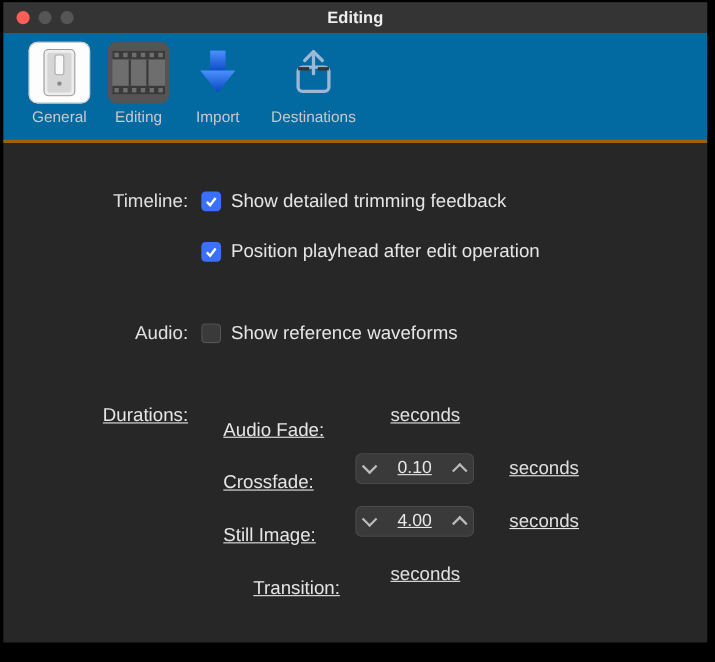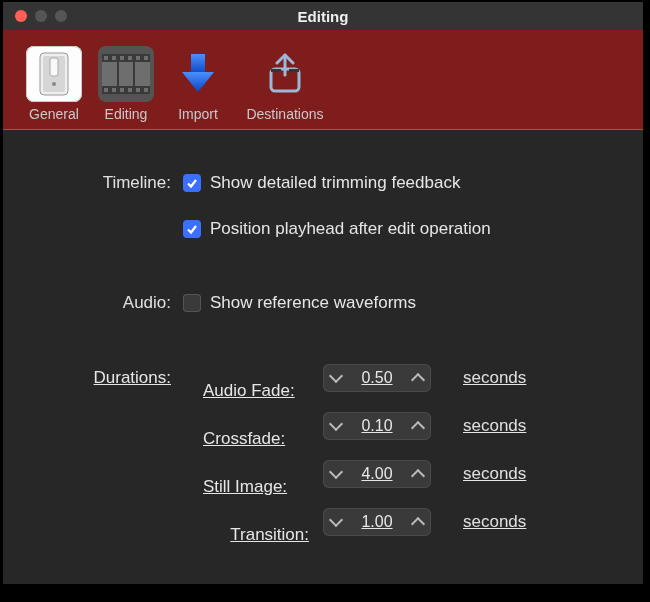--- a/index.html
+++ b/index.html
@@ -46,27 +46,27 @@
   .red { background: #ff5f57; }
   .gray { background: #555; }
   .title {
     font-size: 15px;
     font-weight: 600;
     color: #eee;
   }
 
   
   .toolbar {
-    background: #7f1d1d;
+    background: #0369a1;
     height: 100px;
     display: flex;
-    align-items: center;
+    align-items: flex-start;
     gap: 2px;
     padding: 4px 10px 0 16px;
-    border-bottom: 1px solid #a16207;
+    border-bottom: 3px solid #a16207;
   }
   .tbitem {
     width: 75px;
     display: flex;
     flex-direction: column;
     align-items: center;
     gap: 4px;
     padding-top: 4px;
     border-radius: 8px;
   }
@@ -305,29 +305,20 @@
         <div>Show reference waveforms</div>
       </div>
     </div>
 
     <div class="spacer"></div>
 
     <div>
       <div class="dur-row">
         <div class="durations-label">Durations:</div>
         <div class="dur-name" style="width:auto;flex:0 0 140px;text-align:left;padding-left:20px;">Audio Fade:</div>
-        <div class="stepper">
-          <div class="step-btn">
-              <span class="chev down"></span>
-            </div>
-          <div class="step-val">0.50</div>
-          <div class="step-btn">
-              <span class="chev up"></span>
-            </div>
-        </div>
         <div class="unit">seconds</div>
       </div>
 
       <div class="dur-row">
         <div class="durations-label"></div>
         <div class="dur-name" style="width:auto;flex:0 0 140px;text-align:left;padding-left:20px;">Crossfade:</div>
         <div class="stepper">
           <div class="step-btn">
               <span class="chev down"></span>
             </div>
@@ -350,27 +341,18 @@
           <div class="step-btn">
               <span class="chev up"></span>
             </div>
         </div>
         <div class="unit">seconds</div>
       </div>
 
       <div class="dur-row">
         <div class="durations-label"></div>
         <div class="dur-name" style="width:auto;flex:0 0 140px;text-align:right;padding-left:20px;">Transition:</div>
-        <div class="stepper">
-          <div class="step-btn">
-              <span class="chev down"></span>
-            </div>
-          <div class="step-val">1.00</div>
-          <div class="step-btn">
-              <span class="chev up"></span>
-            </div>
-        </div>
         <div class="unit">seconds</div>
       </div>
     </div>
 
   </div>
 </div>
 
 </body></html>

